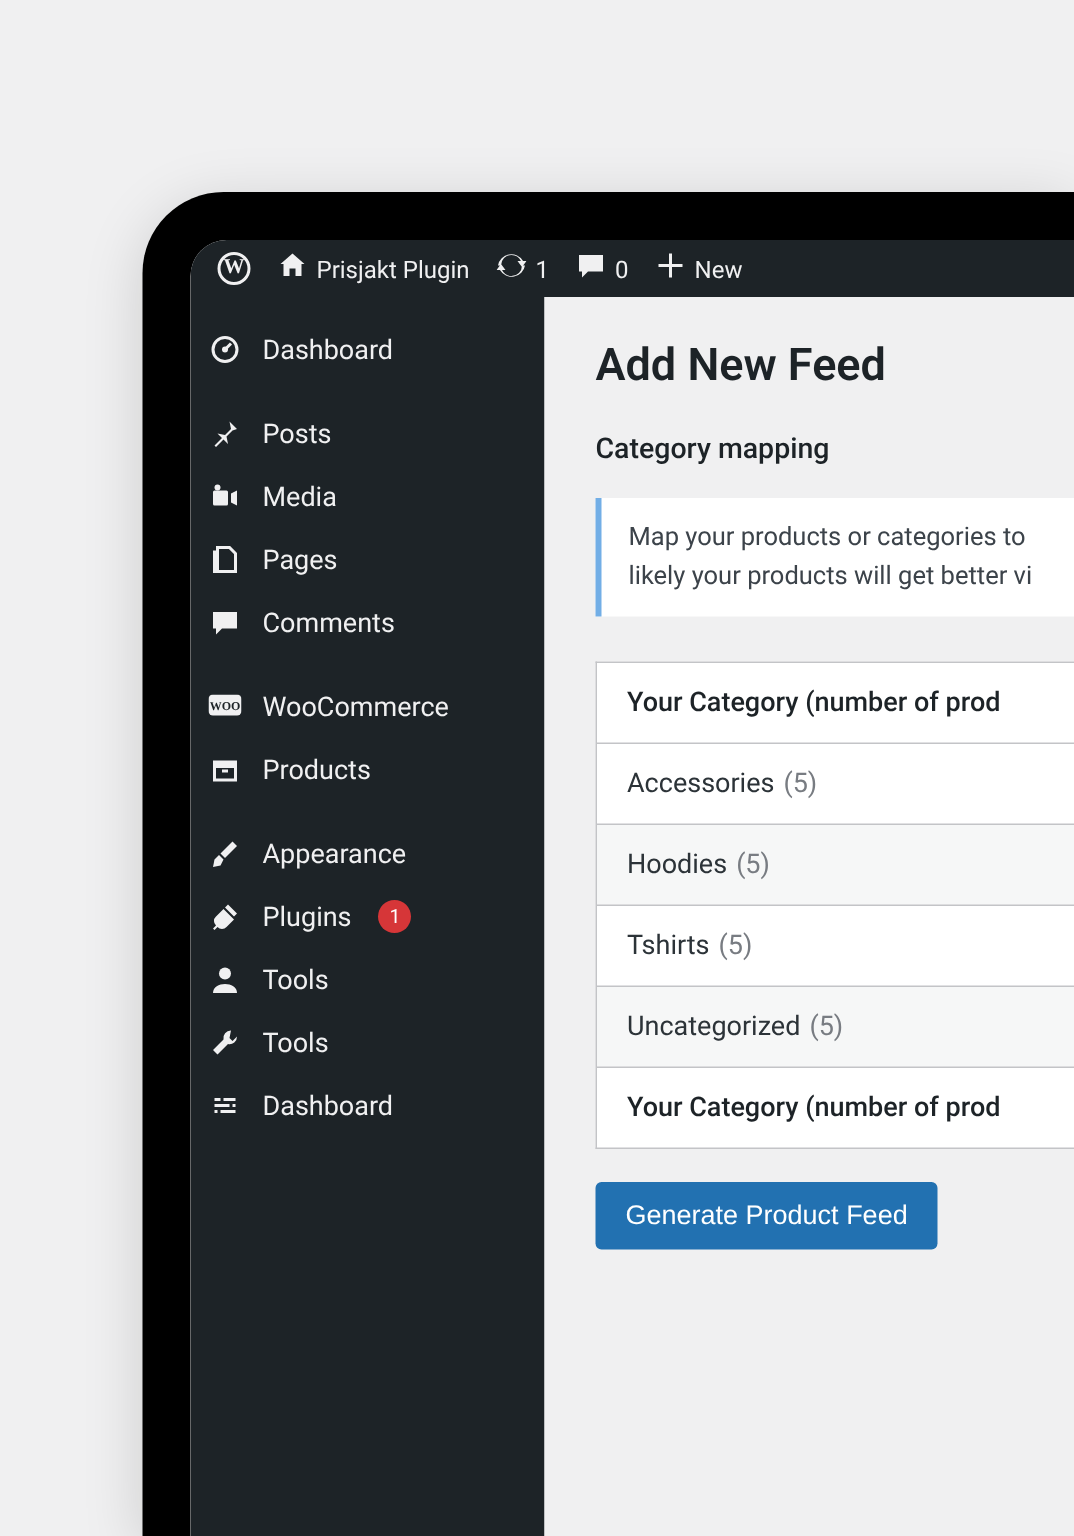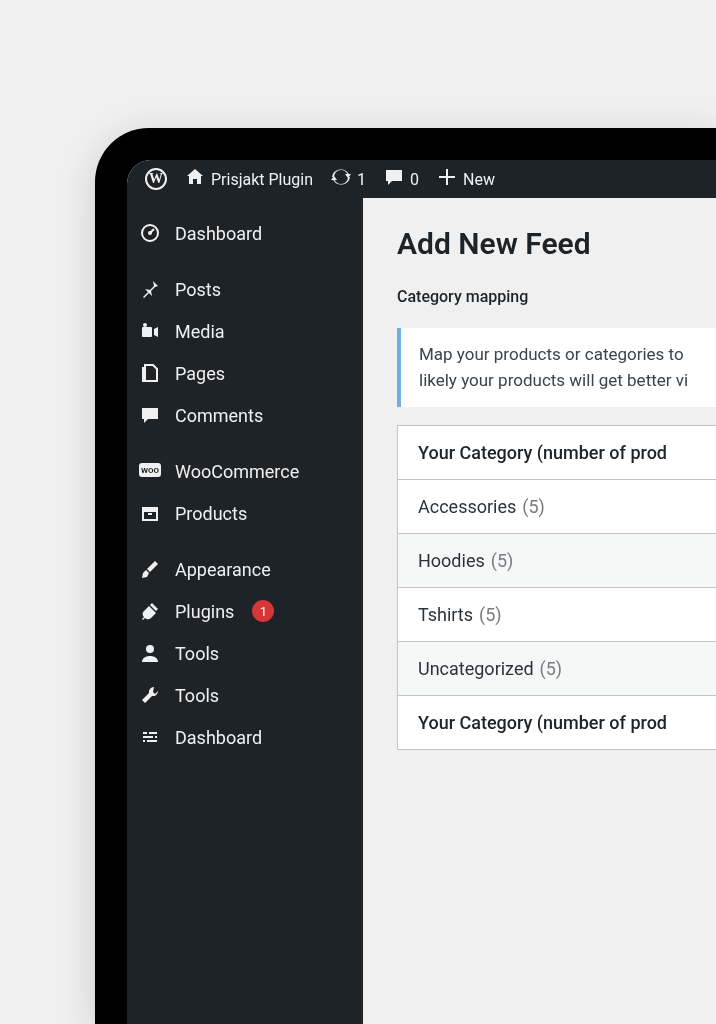--- a/index.html
+++ b/index.html
@@ -82,20 +82,21 @@
   position: relative;
   text-align: right;
 }
 .menu-item .icon {
   width: 22px;
   height: 22px;
   display: flex;
   align-items: center;
   justify-content: center;
   flex-shrink: 0;
+  font-family: Liberation Serif, serif;
 }
 .menu-sep {
   height: 14px;
 }
 .badge {
   background: #d63638;
   color: #fff;
   border-radius: 50%;
   min-width: 22px;
   height: 22px;
@@ -111,33 +112,33 @@
   padding: 28px 0 0 34px;
   overflow: hidden;
 }
 .page-title {
   font-size: 30px;
   font-weight: 600;
   color: #1d2327;
   margin-bottom: 26px;
 }
 .section-title {
-  font-size: 16px;
+  font-size: 19px;
   font-weight: 500;
   color: #1d2327;
   margin-bottom: 22px;
 }
 .notice {
   background: #fff;
   border-left: 4px solid #72aee6;
   padding: 14px 18px;
   font-size: 17px;
   color: #3c434a;
   line-height: 1.5;
-  margin-bottom: 18px;
+  margin-bottom: 30px;
 }
 .cat-table {
   background: #fff;
   border: 1px solid #c3c4c7;
   border-right: none;
 }
 .cat-header, .cat-row {
   padding: 16px 20px;
   font-size: 18px;
   border-bottom: 1px solid #c3c4c7;
@@ -335,17 +336,18 @@
           <div class="cat-header">Your Category (number of prod</div>
           <div id="cat-rows">
               <div class="cat-row"><span>Accessories</span><span class="cat-count">(5)</span></div>
               <div class="cat-row"><span>Hoodies</span><span class="cat-count">(5)</span></div>
               <div class="cat-row"><span>Tshirts</span><span class="cat-count">(5)</span></div>
               <div class="cat-row"><span>Uncategorized</span><span class="cat-count">(5)</span></div>
             </div>
           <div class="cat-header" style="border-bottom:none;">Your Category (number of prod</div>
         </div>
 
+        <button class="gen-btn">Generate Product Feed</button>
       </div>
     </div>
 
   </div>
 </div>
 
 </body></html>

